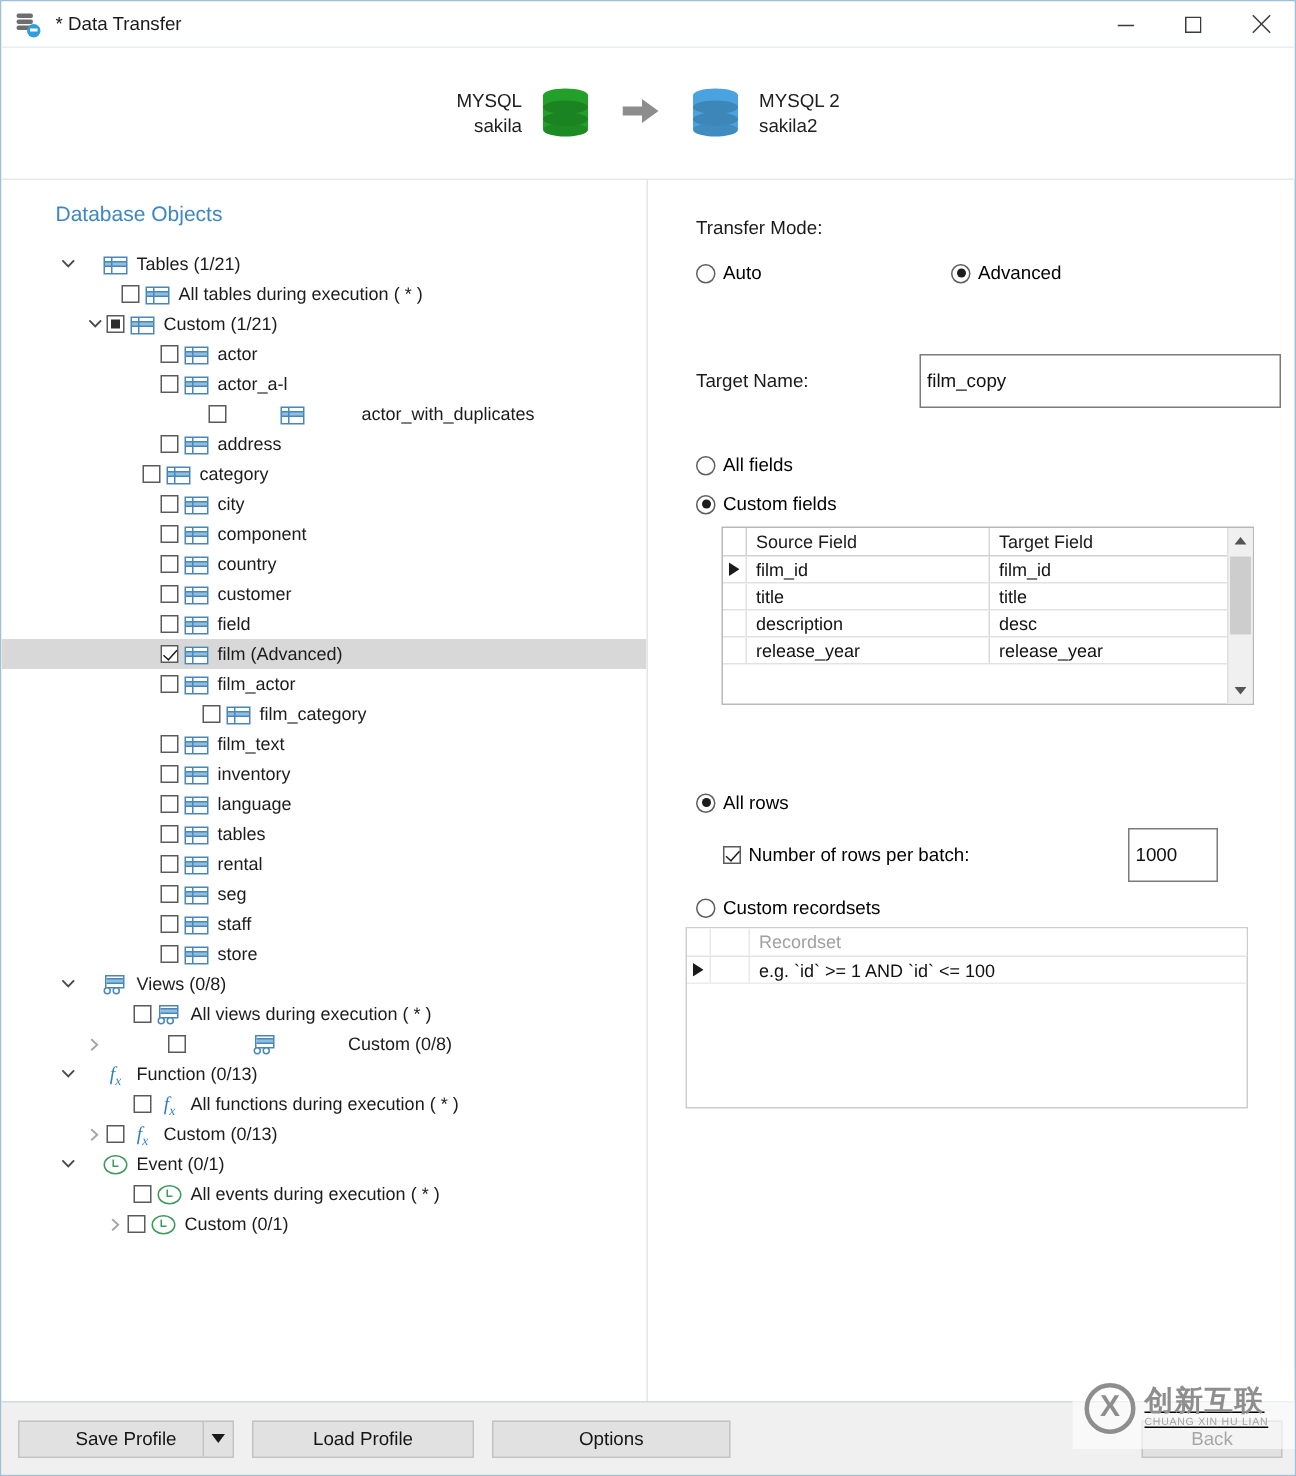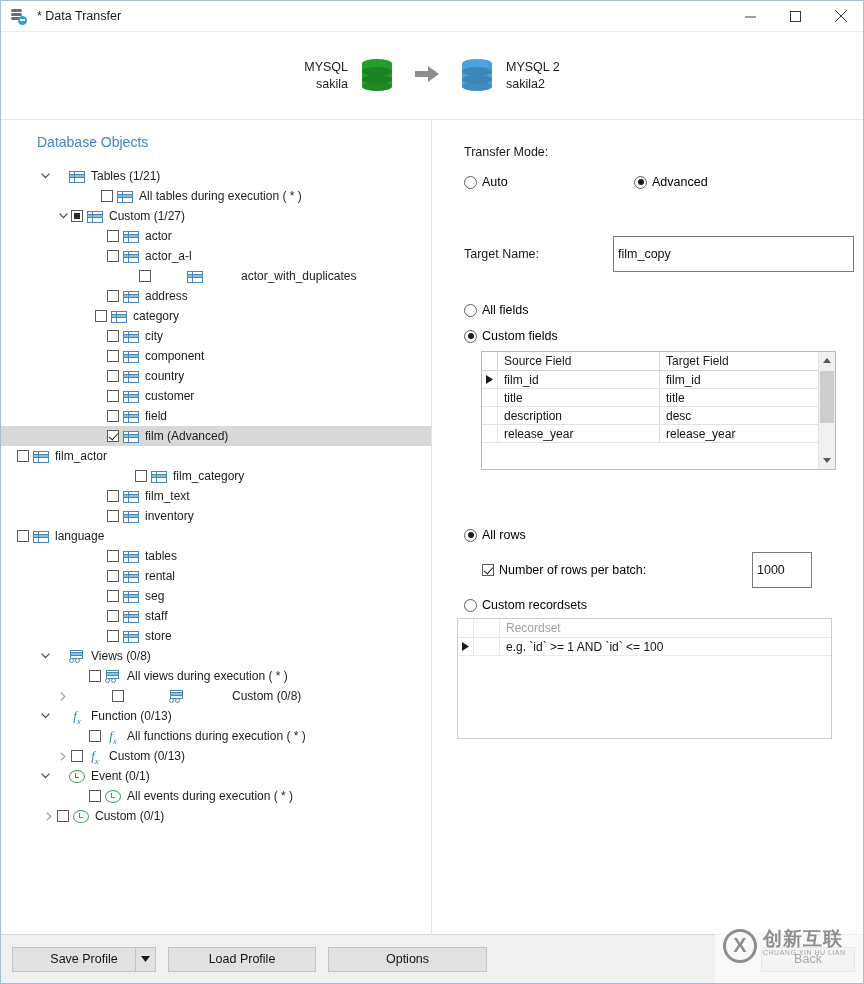--- a/index.html
+++ b/index.html
@@ -242,23 +242,23 @@
     display: flex; align-items: center; justify-content: center;
     font-size: 12.5px; color: #141414; position: relative;
   }
   .split-arrow {
     position: absolute; right: 0; top: 0; bottom: 0; width: 20px;
     border-left: 1px solid #c4c4c4; display: flex; align-items: center;
     justify-content: center;
   }
   
   .watermark {
-    position: absolute; right: 0; bottom: 0; width: 148px; height: 54px;
+    position: absolute; right: 0; bottom: 17px; width: 148px; height: 54px;
     background: rgba(255,255,255,0.62);
-    display: flex; align-items: flex-start; pointer-events: none;
+    display: flex; align-items: center; pointer-events: none; text-decoration: underline;
   }
   .wm-logo {
     width: 34px; height: 34px; border: 3px solid #8e8e8e; border-radius: 50%;
     margin-left: 8px; position: relative; flex: none;
   }
   .wm-logo:before {
     content: "X"; position: absolute; left: 0; right: 0; top: 2px;
     text-align: center; font-size: 20px; font-weight: bold; color: #8e8e8e;
     font-family: "Liberation Sans", sans-serif;
   }
@@ -340,35 +340,35 @@
           <div class="tree-row" style="padding-left: 36px;">
             <div class="twisty open">
               <svg width="9" height="6" viewBox="0 0 9 6">
                 <path d="M0.6 0.6 L4.5 4.6 L8.4 0.6" fill="none" stroke="#4a4a4a" stroke-width="1.3"></path>
               </svg>
             </div>
             <div class="cbox hidden"></div>
             <div class="ico ico-table"></div>
             <span class="tree-label">Tables (1/21)</span>
           </div>
-          <div class="tree-row" style="padding-left: 84px;">
+          <div class="tree-row" style="padding-left: 64px;">
             <div class="twisty none"></div>
             <div class="cbox"></div>
             <div class="ico ico-table"></div>
             <span class="tree-label">All tables during execution ( * )</span>
           </div>
           <div class="tree-row" style="padding-left: 54px;">
             <div class="twisty open">
               <svg width="9" height="6" viewBox="0 0 9 6">
                 <path d="M0.6 0.6 L4.5 4.6 L8.4 0.6" fill="none" stroke="#4a4a4a" stroke-width="1.3"></path>
               </svg>
             </div>
             <div class="cbox partial"></div>
             <div class="ico ico-table"></div>
-            <span class="tree-label">Custom (1/27)</span>
+            <span class="tree-label">Custom (1/21)</span>
           </div>
           <div class="tree-row" style="padding-left: 90px;">
             <div class="twisty none"></div>
             <div class="cbox"></div>
             <div class="ico ico-table"></div>
             <span class="tree-label">actor</span>
           </div>
           <div class="tree-row" style="padding-left: 90px;">
             <div class="twisty none"></div>
             <div class="cbox"></div>
@@ -422,21 +422,21 @@
             <div class="cbox"></div>
             <div class="ico ico-table"></div>
             <span class="tree-label">field</span>
           </div>
           <div class="tree-row selected" style="padding-left: 90px;">
             <div class="twisty none"></div>
             <div class="cbox checked"></div>
             <div class="ico ico-table"></div>
             <span class="tree-label">film (Advanced)</span>
           </div>
-          <div class="tree-row" style="">
+          <div class="tree-row" style="padding-left: 90px;">
             <div class="twisty none"></div>
             <div class="cbox"></div>
             <div class="ico ico-table"></div>
             <span class="tree-label">film_actor</span>
           </div>
           <div class="tree-row" style="padding-left: 118px;">
             <div class="twisty none"></div>
             <div class="cbox"></div>
             <div class="ico ico-table"></div>
             <span class="tree-label">film_category</span>
@@ -446,21 +446,21 @@
             <div class="cbox"></div>
             <div class="ico ico-table"></div>
             <span class="tree-label">film_text</span>
           </div>
           <div class="tree-row" style="padding-left: 90px;">
             <div class="twisty none"></div>
             <div class="cbox"></div>
             <div class="ico ico-table"></div>
             <span class="tree-label">inventory</span>
           </div>
-          <div class="tree-row" style="">
+          <div class="tree-row" style="padding-left: 90px;">
             <div class="twisty none"></div>
             <div class="cbox"></div>
             <div class="ico ico-table"></div>
             <span class="tree-label">language</span>
           </div>
           <div class="tree-row" style="padding-left: 90px;">
             <div class="twisty none"></div>
             <div class="cbox"></div>
             <div class="ico ico-table"></div>
             <span class="tree-label">tables</span>
@@ -562,21 +562,21 @@
             <div class="cbox hidden"></div>
             <div class="ico ico-clock"></div>
             <span class="tree-label">Event (0/1)</span>
           </div>
           <div class="tree-row" style="padding-left: 72px;">
             <div class="twisty none"></div>
             <div class="cbox"></div>
             <div class="ico ico-clock"></div>
             <span class="tree-label">All events during execution ( * )</span>
           </div>
-          <div class="tree-row" style="padding-left: 40px;">
+          <div class="tree-row" style="padding-left: 68px;">
             <div class="twisty closed">
               <svg width="6" height="9" viewBox="0 0 6 9">
                 <path d="M0.8 0.8 L4.8 4.5 L0.8 8.2" fill="none" stroke="#a6a6a6" stroke-width="1.3"></path>
               </svg>
             </div>
             <div class="cbox"></div>
             <div class="ico ico-clock"></div>
             <span class="tree-label">Custom (0/1)</span>
           </div>
         </div>

